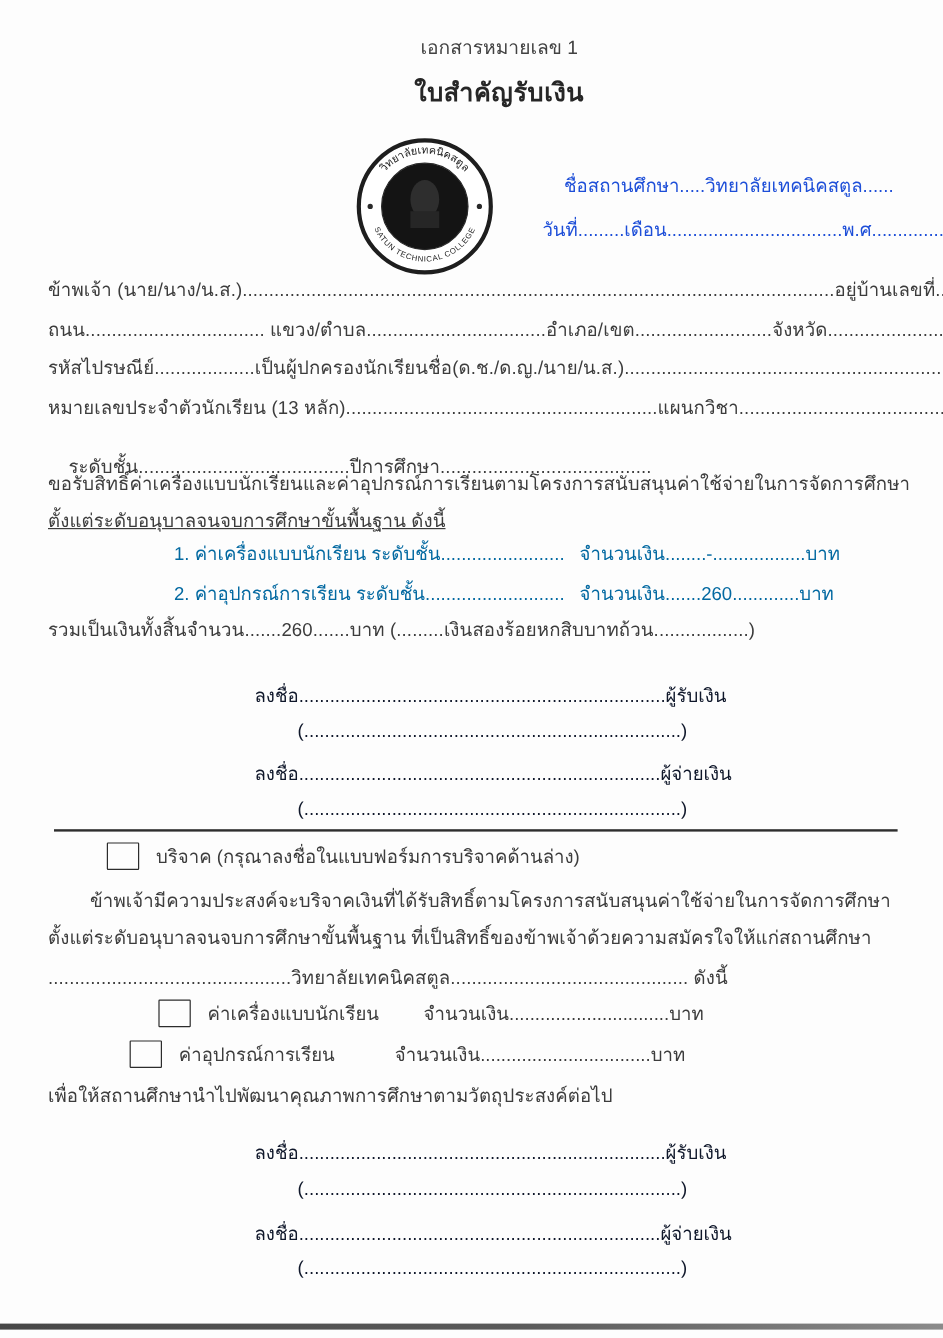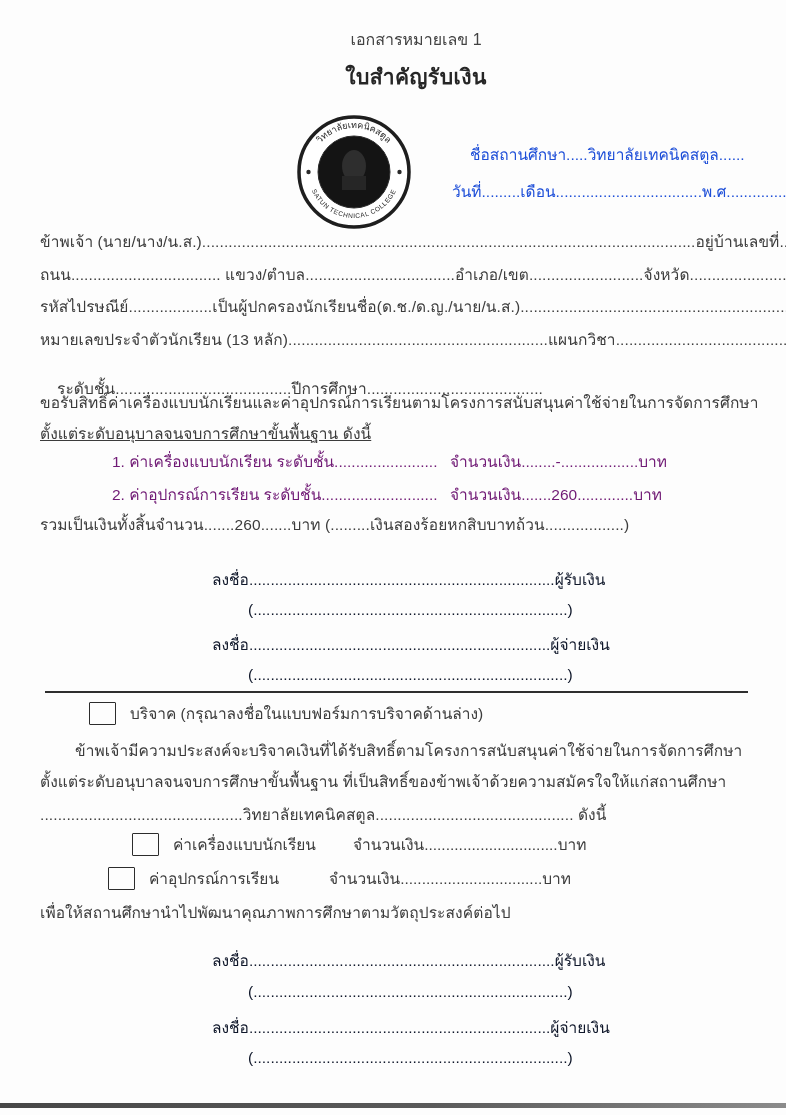--- a/index.html
+++ b/index.html
@@ -10,21 +10,21 @@
     font-family:"Liberation Sans",sans-serif;
     color:#3a3a3a;
     overflow:hidden;
   }
   .abs{position:absolute;white-space:nowrap;}
   .center{left:0;width:744px;text-align:center;margin-left:44px;}
   .doc-number{font-size:16px;color:#424242;}
   .main-title{font-size:21px;font-weight:bold;color:#262626;letter-spacing:.5px;}
   .hline{font-size:15.5px;color:#1d4ed8;}
   .body-line{font-size:15.5px;color:#3c3c3c;letter-spacing:.1px;}
-  .item-row{display:flex;font-size:15.5px;color:#701a75;}
+  .item-row{display:flex;font-size:15.5px;color:#0369a1;margin-left:33px;}
   .item-label{width:338px;}
   .sig-line{font-size:15.5px;color:#0f172a;}
   .paren{padding-left:36px;}
   .divider{position:absolute;left:45px;width:703px;height:2px;background:#2e2e2e;}
   .checkbox{
     display:inline-block;width:25px;height:21px;
     border:1.6px solid #2c2c2c;border-radius:1px;
     background:transparent;vertical-align:middle;
   }
   .cb-row{display:flex;align-items:center;gap:14px;font-size:15.5px;color:#3c3c3c;}

